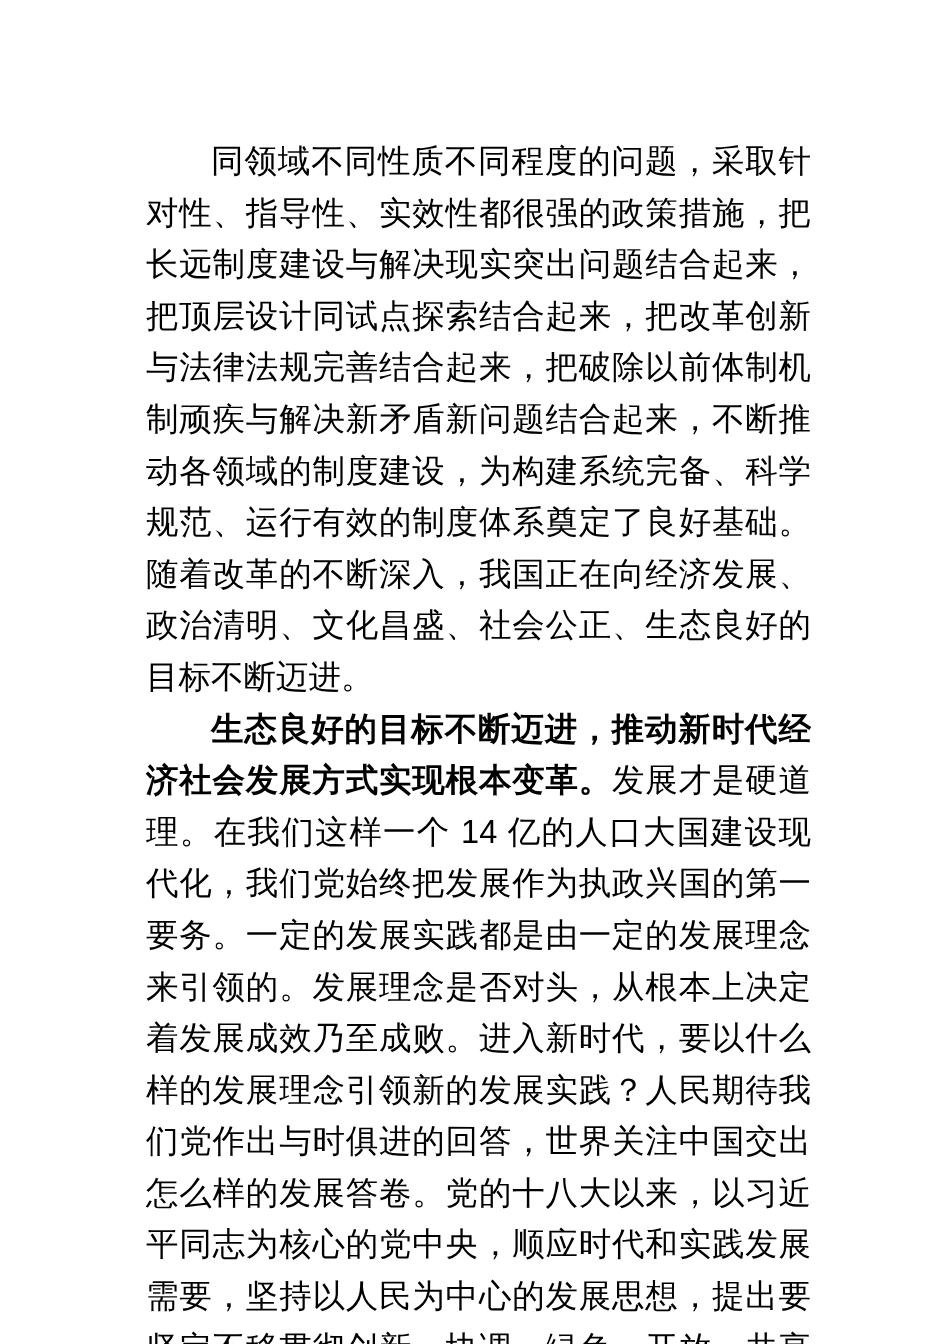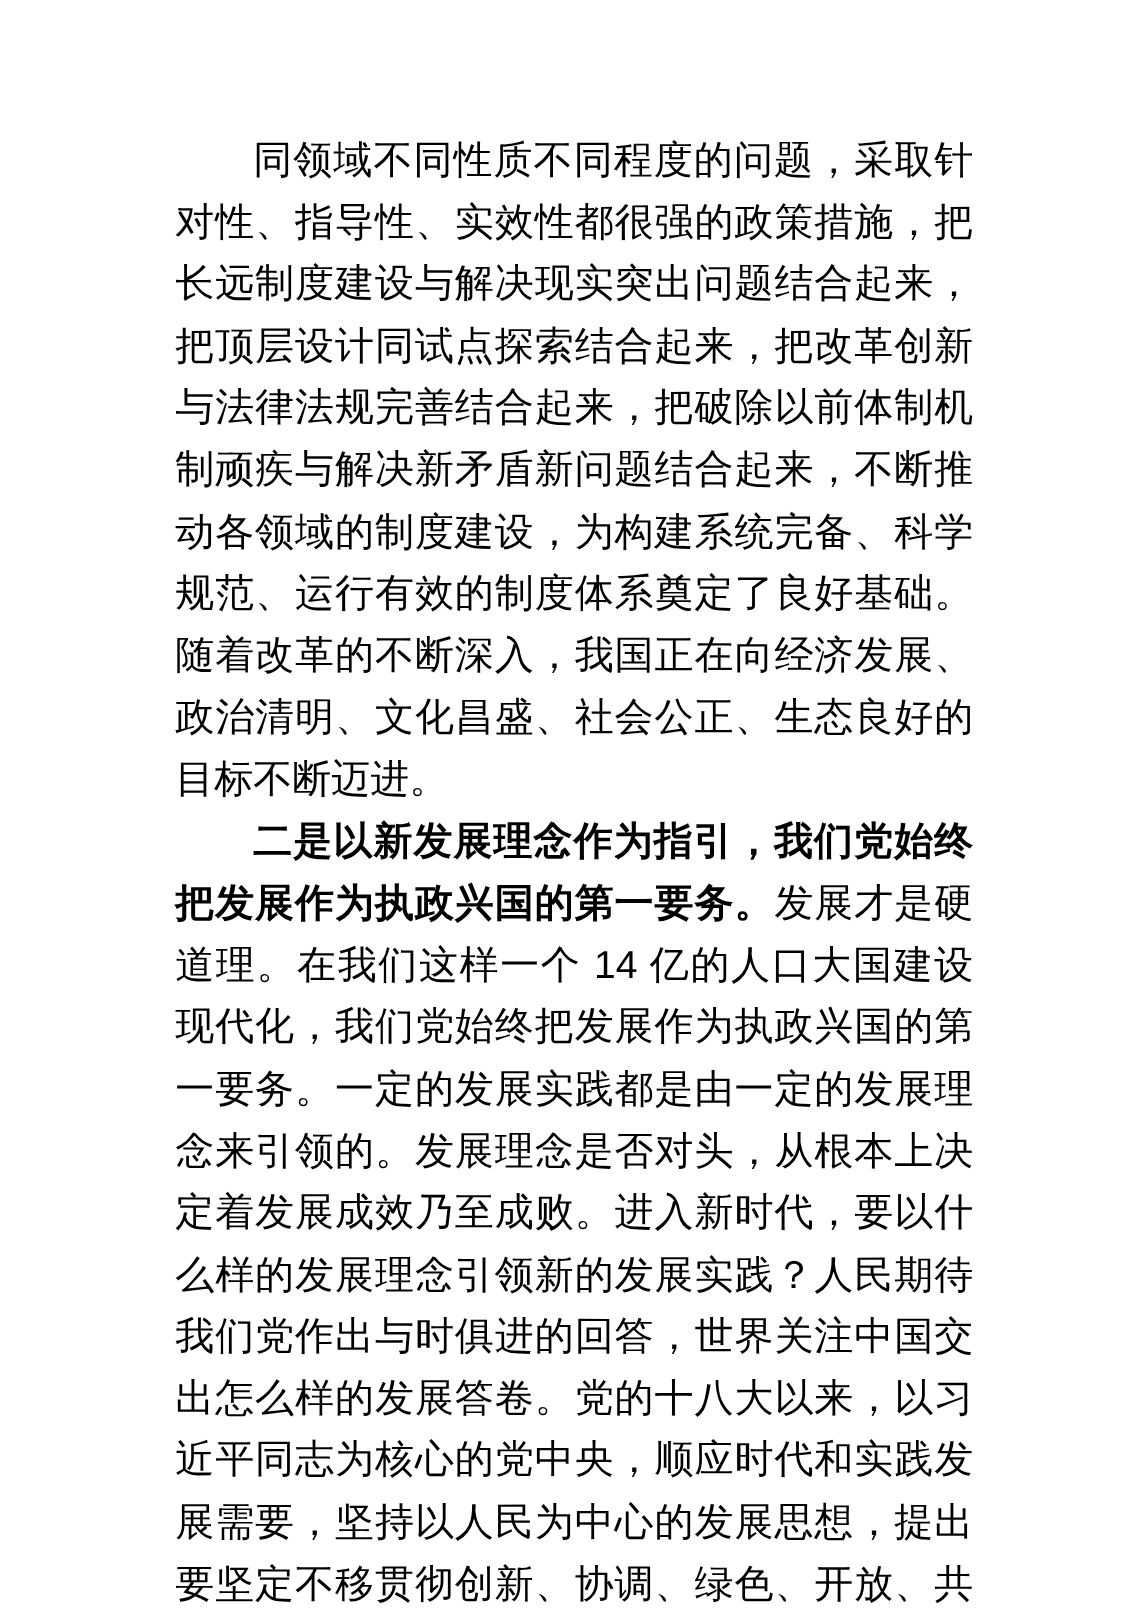--- a/index.html
+++ b/index.html
@@ -33,36 +33,37 @@
     text-align-last: left;
     letter-spacing: 0px;
     word-break: break-all;
     white-space: normal;
   }
   .para + .para {
     margin-top: 0;
   }
   .indent {
     text-indent: 65px;
+    margin-top: 28px;
   }
   .lead {
     font-weight: bold;
   }
   .run {
     font-weight: normal;
   }
 </style>
 </head>
 <body>
 
 <div class="page">
   <div class="doc-body">
 
     <p class="para indent">
       <span class="run">同领域不同性质不同程度的问题，采取针对性、指导性、实效性都很强的政策措施，把长远制度建设与解决现实突出问题结合起来，把顶层设计同试点探索结合起来，把改革创新与法律法规完善结合起来，把破除以前体制机制顽疾与解决新矛盾新问题结合起来，不断推动各领域的制度建设，为构建系统完备、科学规范、运行有效的制度体系奠定了良好基础。随着改革的不断深入，我国正在向经济发展、政治清明、文化昌盛、社会公正、生态良好的目标不断迈进。</span>
     </p>
 
     <p class="para indent">
-      <span class="lead">二是以新发展理念作为指引，我们党始终把发展作为执政兴国的第一要务。</span><span class="run">发展才是硬道理。在我们这样一个 14 亿的人口大国建设现代化，我们党始终把发展作为执政兴国的第一要务。一定的发展实践都是由一定的发展理念来引领的。发展理念是否对头，从根本上决定着发展成效乃至成败。进入新时代，要以什么样的发展理念引领新的发展实践？人民期待我们党作出与时俱进的回答，世界关注中国交出怎么样的发展答卷。党的十八大以来，以习近平同志为核心的党中央，顺应时代和实践发展需要，坚持以人民为中心的发展思想，提出要坚定不移贯彻创新、协调、绿色、开放、共享的新发展理念，引领国家发展方式发生历史性变革。新发展理念是习近平新时代中国特色社</span>
+      <span class="lead">生态良好的目标不断迈进，推动新时代经济社会发展方式实现根本变革。</span><span class="run">发展才是硬道理。在我们这样一个 14 亿的人口大国建设现代化，我们党始终把发展作为执政兴国的第一要务。一定的发展实践都是由一定的发展理念来引领的。发展理念是否对头，从根本上决定着发展成效乃至成败。进入新时代，要以什么样的发展理念引领新的发展实践？人民期待我们党作出与时俱进的回答，世界关注中国交出怎么样的发展答卷。党的十八大以来，以习近平同志为核心的党中央，顺应时代和实践发展需要，坚持以人民为中心的发展思想，提出要坚定不移贯彻创新、协调、绿色、开放、共享的新发展理念，引领国家发展方式发生历史性变革。新发展理念是习近平新时代中国特色社</span>
     </p>
 
   </div>
 </div>
 
 </body></html>

